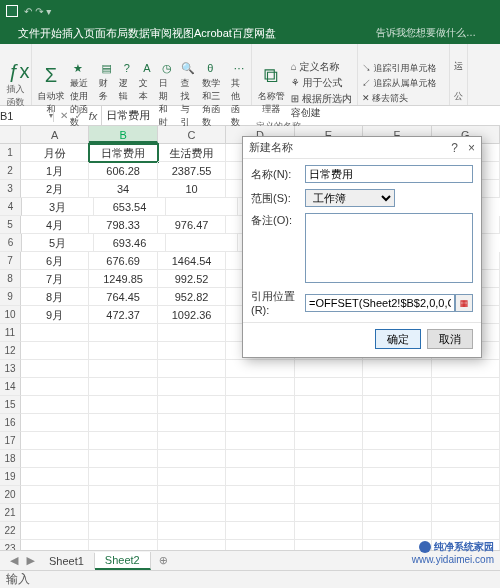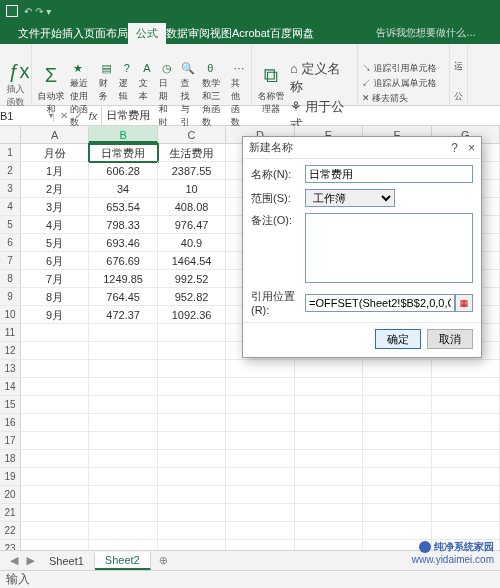--- a/index.html
+++ b/index.html
@@ -84,21 +84,20 @@
 <div class="titlebar">
   <span class="save"></span>
   <span class="arrows">↶ ↷ ▾</span>
 </div>
 
 <div class="tabs">
   <span>文件</span>
   <span>开始</span>
   <span>插入</span>
   <span>页面布局</span>
-  <span class="active">公式</span>
   <span>数据</span>
   <span>审阅</span>
   <span>视图</span>
   <span>Acrobat</span>
   <span>百度网盘</span>
   <span class="tell">告诉我您想要做什么…</span>
 </div>
 
 <div class="ribbon">
   <div class="rgroup" style="width:32px">
@@ -145,21 +144,21 @@
       </div>
     </div>
     <div class="glabel">函数库</div>
   </div>
   <div class="rgroup" style="width:106px">
     <div class="iconrow">
       <div style="text-align:center">
         <div class="bigicon">⧉</div>
         <div style="font-size:9px">名称管理器</div>
       </div>
-      <div class="stack" style="font-size:13px;gap:2px">
+      <div class="stack" style="font-size:10px;gap:2px">
         <span>⌂ <span>定义名称</span></span>
         <span>⚘ <span>用于公式</span></span>
         <span>⊞ <span>根据所选内容创建</span></span>
       </div>
     </div>
     <div class="glabel">定义的名称</div>
   </div>
   <div class="rgroup" style="width:92px">
     <div class="stack" style="font-size:9px;gap:2px;padding-top:2px">
       <span>↘ <span>追踪引用单元格</span></span>
@@ -229,41 +228,39 @@
         <div class="cell">10</div>
         <div class="cell"></div>
         <div class="cell"></div>
         <div class="cell"></div>
         <div class="cell"></div>
       </div>
       <div class="row">
         <div class="rh">4</div>
         <div class="cell">3月</div>
         <div class="cell">653.54</div>
-        <div class="cell">408.08</div>
         <div class="cell"></div>
         <div class="cell"></div>
         <div class="cell"></div>
         <div class="cell"></div>
       </div>
       <div class="row">
         <div class="rh">5</div>
         <div class="cell">4月</div>
         <div class="cell">798.33</div>
         <div class="cell">976.47</div>
         <div class="cell"></div>
         <div class="cell"></div>
         <div class="cell"></div>
         <div class="cell"></div>
       </div>
       <div class="row">
         <div class="rh">6</div>
         <div class="cell">5月</div>
         <div class="cell">693.46</div>
-        <div class="cell">40.9</div>
         <div class="cell"></div>
         <div class="cell"></div>
         <div class="cell"></div>
         <div class="cell"></div>
       </div>
       <div class="row">
         <div class="rh">7</div>
         <div class="cell">6月</div>
         <div class="cell">676.69</div>
         <div class="cell">1464.54</div>

